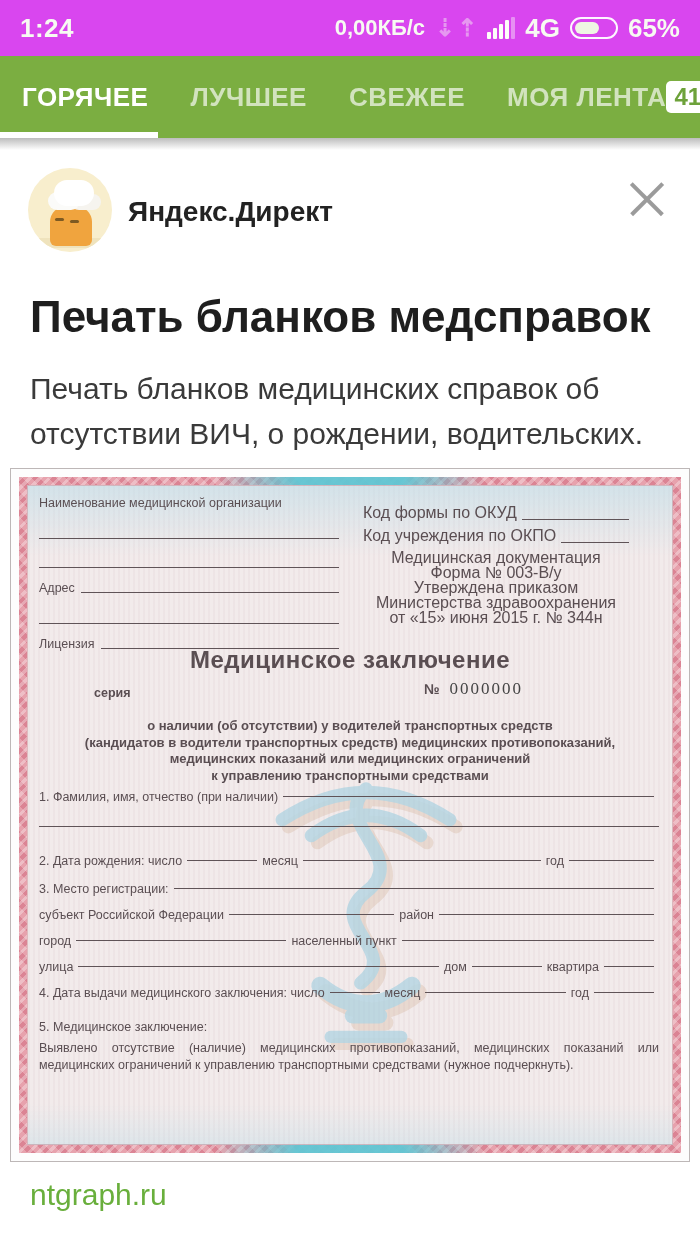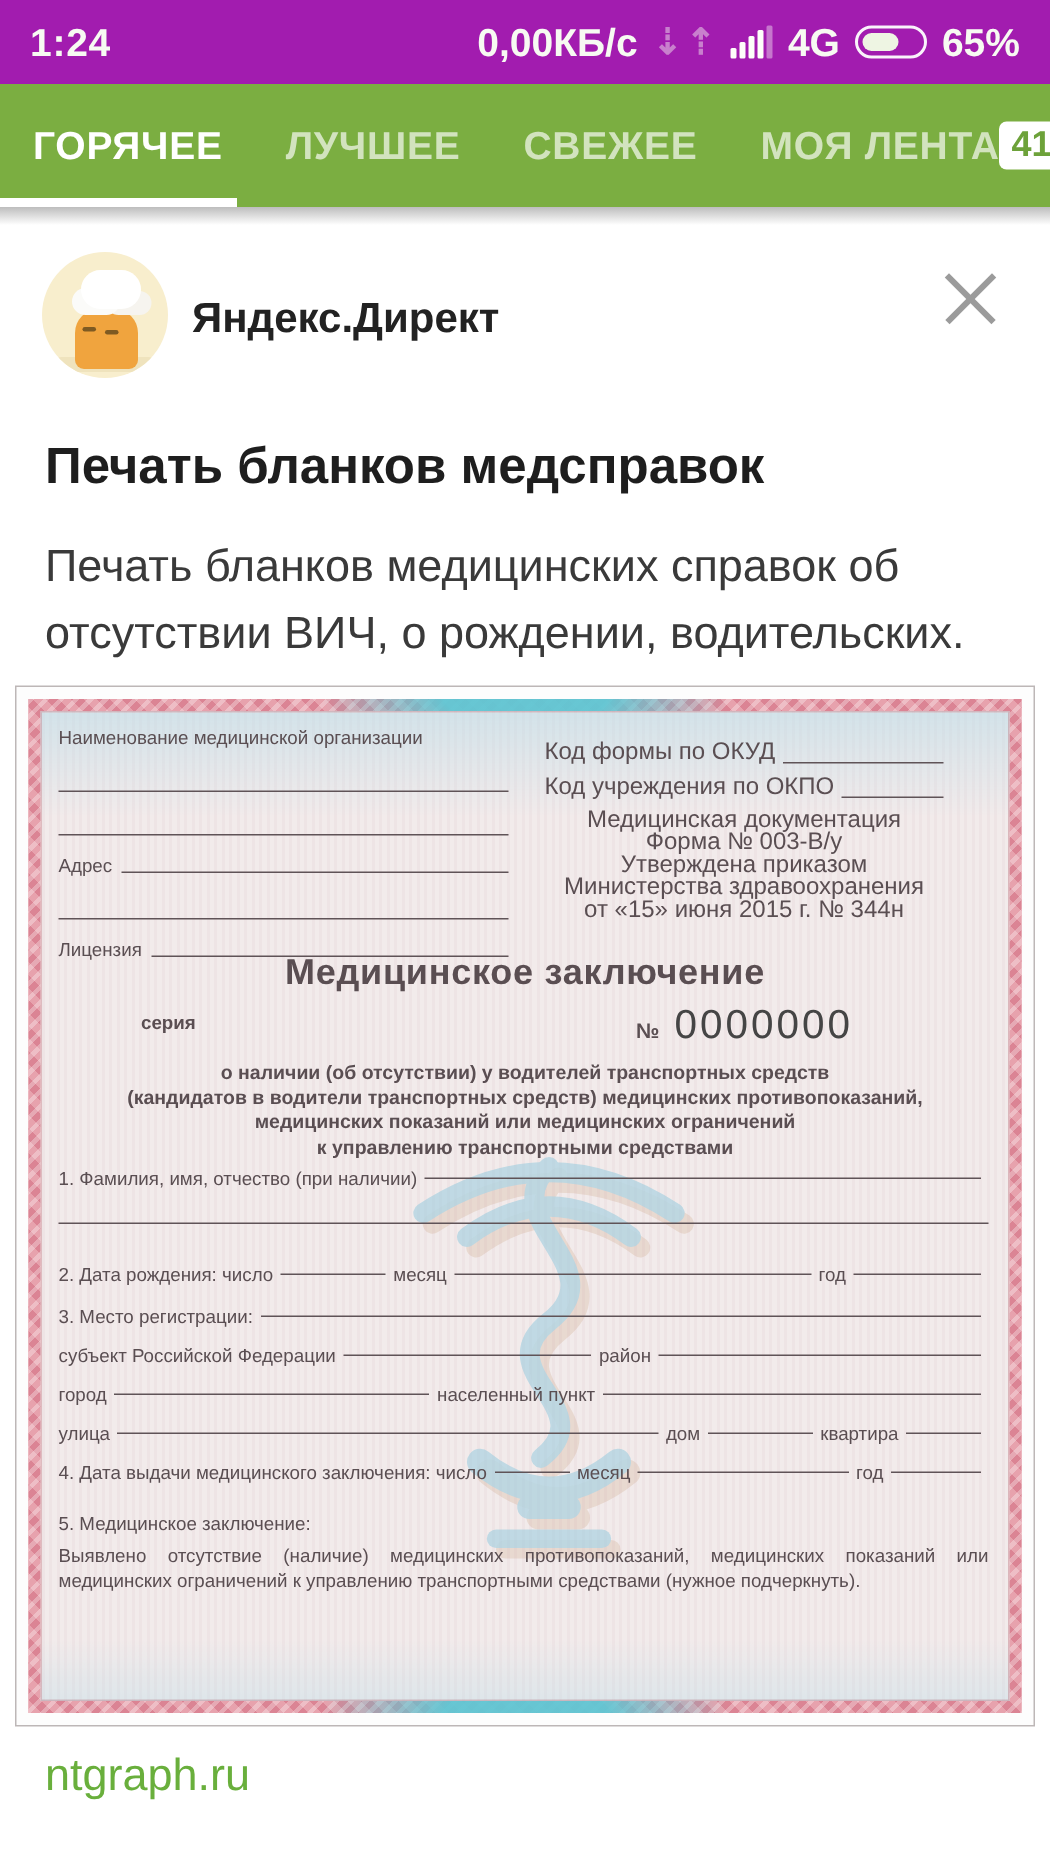--- a/index.html
+++ b/index.html
@@ -1,24 +1,24 @@
 <!DOCTYPE html>
 <html><head>
 <meta charset="utf-8">
 <style>
   * { margin:0; padding:0; box-sizing:border-box; }
   html,body { width:700px; height:1244px; overflow:hidden; background:#ffffff;
     font-family:"Liberation Sans", sans-serif; }
 
   
-  .status-bar { height:56px; background:#a21caf; display:flex; align-items:center;
+  .status-bar { height:56px; background:#d946ef; display:flex; align-items:center;
     padding:0 20px; color:#f7faf2; }
   .sb-time { font-size:26px; font-weight:700; letter-spacing:0.5px; }
   .sb-right { margin-left:auto; display:flex; align-items:center; gap:10px; }
-  .sb-speed { font-size:26px; font-weight:700; }
+  .sb-speed { font-size:22px; font-weight:700; }
   .updown { display:flex; gap:2px; align-items:center; }
   .updown span { font-size:24px; font-weight:700; }
   .ud-dim { opacity:.45; }
   .sig { display:flex; align-items:flex-end; gap:2px; height:22px; }
   .sig i { display:block; width:4px; background:#fdfef9; border-radius:1px; }
   .sig i:nth-child(1){height:7px;} .sig i:nth-child(2){height:11px;}
   .sig i:nth-child(3){height:15px;} .sig i:nth-child(4){height:19px;}
   .sig i:nth-child(5){height:22px; opacity:.4;}
   .sb-4g { font-size:26px; font-weight:700; }
   .battery { width:48px; height:22px; border:2.5px solid rgba(255,255,255,.95);
@@ -55,21 +55,21 @@
   .av-ledge { position:absolute; left:8px; top:70px; width:68px; height:10px;
     background:#efe3bd; border-radius:5px; }
   .ad-title { font-size:28px; font-weight:700; color:#222222; margin:28px 0 0 16px; }
   .close-btn { margin-left:auto; width:46px; height:46px; position:relative;
     cursor:pointer; margin-top:8px; }
   .close-btn::before,.close-btn::after { content:""; position:absolute; left:50%;
     top:50%; width:44px; height:3.5px; background:#9b9b9b; }
   .close-btn::before { transform:translate(-50%,-50%) rotate(45deg); }
   .close-btn::after { transform:translate(-50%,-50%) rotate(-45deg); }
 
-  .headline { font-size:34px; font-weight:700; color:#1e1e1e; margin:40px 30px 0; }
+  .headline { font-size:44px; font-weight:700; color:#1e1e1e; margin:40px 30px 0; }
   .ad-body { font-size:30px; color:#3a3a3a; line-height:45px; margin:24px 36px 0 30px; }
 
   
   .cert { width:680px; height:694px; margin:12px auto 0; background:#fdfdfd;
     border:1px solid #bdb7b7; padding:8px; }
   .cert-border { width:100%; height:100%; padding:8px; position:relative;
     background-color:#e49ba6;
     background-image:
       radial-gradient(ellipse 180px 60px at 50% 0%, rgba(96,199,212,.95) 0 30%, rgba(96,199,212,0) 75%),
       radial-gradient(ellipse 180px 60px at 50% 100%, rgba(96,199,212,.95) 0 30%, rgba(96,199,212,0) 75%),
@@ -97,21 +97,21 @@
   .rblock { position:absolute; left:335px; top:13px; width:266px; z-index:1;
     font-size:16px; }
   .rblock .rrow { display:flex; align-items:flex-end; height:23px; }
   .rblock .rrow .fl { flex:1; border-bottom:1.2px solid #5f5357; margin:0 0 2px 5px; }
   .doc-block { margin-top:5px; text-align:center; line-height:15px; }
   .cert-title { position:absolute; top:160px; left:0; right:0; text-align:center;
     font-size:24px; font-weight:700; letter-spacing:.5px; z-index:1; }
   .seria { position:absolute; left:66px; top:200px; font-weight:700; z-index:1; }
   .cnum { position:absolute; left:396px; top:193px; z-index:1; }
   .cnum .nsign { font-size:14px; font-weight:700; margin-right:10px; }
-  .cnum .nval { font-family:Liberation Sans, sans-serif; font-size:27px;
+  .cnum .nval { font-family:Liberation Serif, serif; font-size:17px;
     color:#454545; letter-spacing:2px; }
   .subtitle { position:absolute; top:232px; left:0; right:0; text-align:center;
     font-size:13px; font-weight:700; line-height:16.5px; z-index:1; }
   .concl-label { position:absolute; left:11px; top:534px; z-index:1; }
   .concl { position:absolute; left:11px; right:13px; top:554px; text-align:justify;
     font-size:12.5px; line-height:16.5px; white-space:normal; z-index:1; }
 
   .link { font-size:30px; color:#69af3c; margin:16px 0 0 30px; display:inline-block; }
 </style>
 </head>

